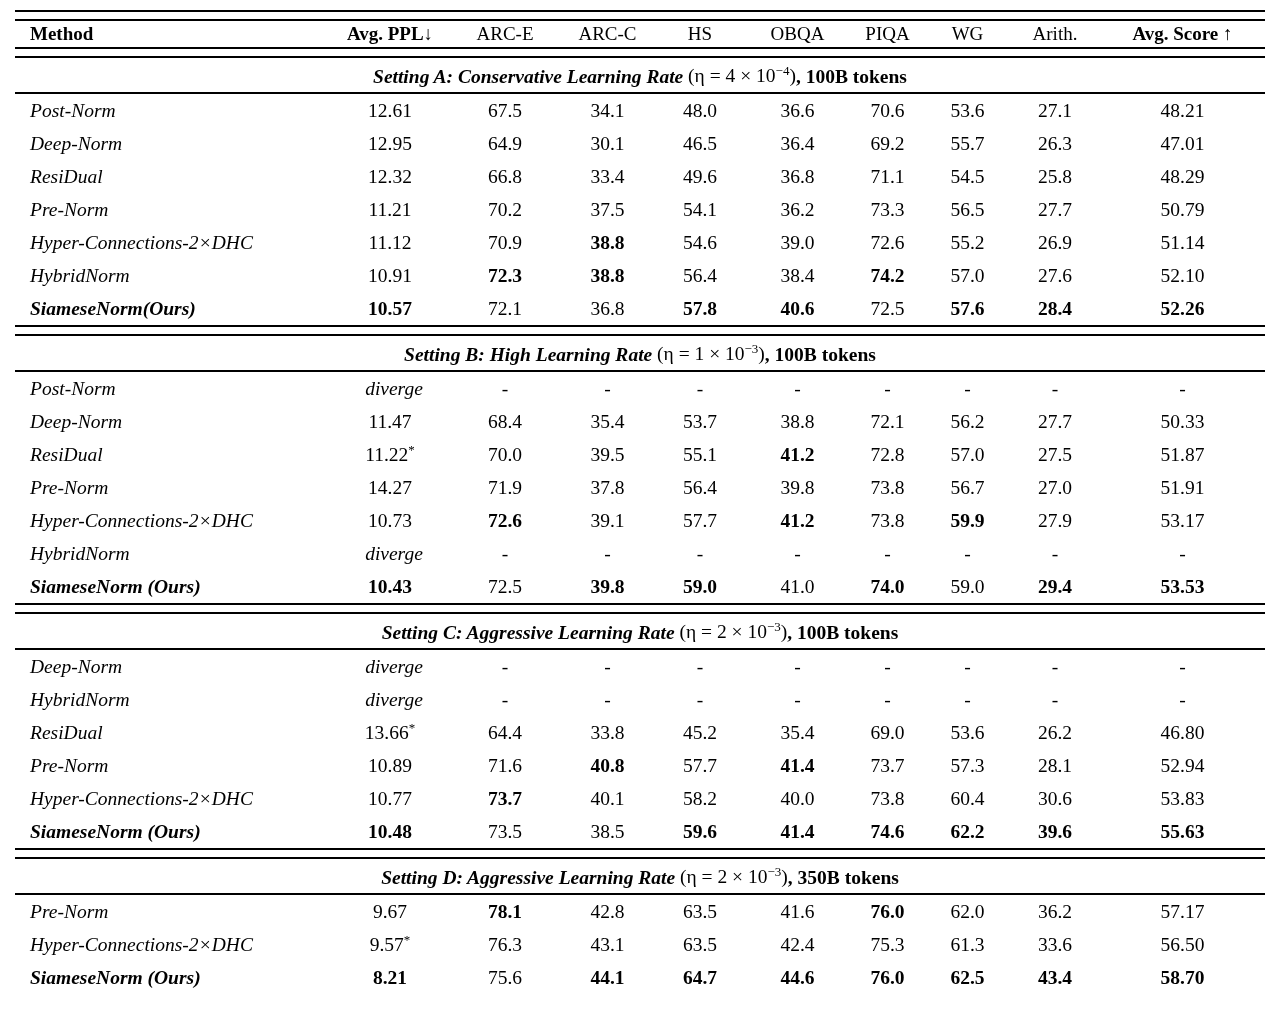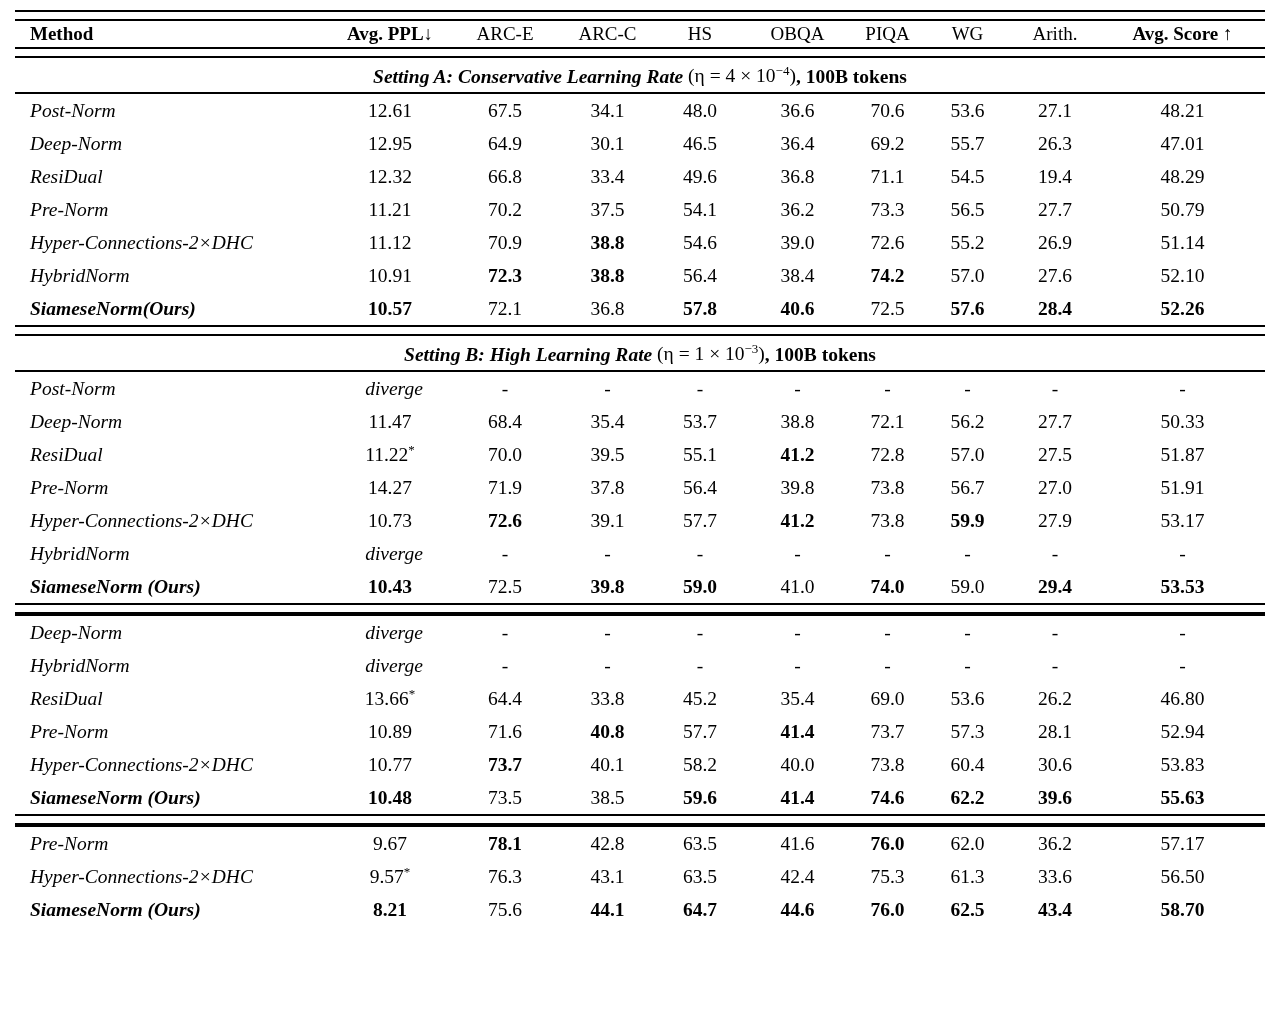--- a/index.html
+++ b/index.html
@@ -131,21 +131,21 @@
         </tr>
         <tr class="data">
           <td class="method"><span>ResiDual</span></td>
           <td><span>12.32</span></td>
           <td><span>66.8</span></td>
           <td><span>33.4</span></td>
           <td><span>49.6</span></td>
           <td><span>36.8</span></td>
           <td><span>71.1</span></td>
           <td><span>54.5</span></td>
-          <td><span>19.4</span></td>
+          <td><span>25.8</span></td>
           <td><span>48.29</span></td>
         </tr>
         <tr class="data">
           <td class="method"><span>Pre-Norm</span></td>
           <td><span>11.21</span></td>
           <td><span>70.2</span></td>
           <td><span>37.5</span></td>
           <td><span>54.1</span></td>
           <td><span>36.2</span></td>
           <td><span>73.3</span></td>
@@ -284,20 +284,23 @@
           <td><span class="b ">74.0</span></td>
           <td><span>59.0</span></td>
           <td><span class="b ">29.4</span></td>
           <td><span class="b ">53.53</span></td>
         </tr>
         <tr class="rule">
           <td class="rule-cell" colspan="10">
             <div class="rule-d"></div>
           </td>
         </tr>
+        <tr class="band">
+          <td colspan="10"><span class="st-main">Setting C: Aggressive Learning Rate</span> <span class="st-math">(η = 2 × 10<sup>−3</sup>)</span><span class="st-tail">, 100B tokens</span></td>
+        </tr>
         <tr class="rule">
           <td class="rule-cell" colspan="10">
             <div class="rule-s"></div>
           </td>
         </tr>
         <tr class="data">
           <td class="method"><span>Deep-Norm</span></td>
           <td><span class="i">diverge</span></td>
           <td><span>-</span></td>
           <td><span>-</span></td>
@@ -366,20 +369,23 @@
           <td><span class="b ">74.6</span></td>
           <td><span class="b ">62.2</span></td>
           <td><span class="b ">39.6</span></td>
           <td><span class="b ">55.63</span></td>
         </tr>
         <tr class="rule">
           <td class="rule-cell" colspan="10">
             <div class="rule-d"></div>
           </td>
         </tr>
+        <tr class="band">
+          <td colspan="10"><span class="st-main">Setting D: Aggressive Learning Rate</span> <span class="st-math">(η = 2 × 10<sup>−3</sup>)</span><span class="st-tail">, 350B tokens</span></td>
+        </tr>
         <tr class="rule">
           <td class="rule-cell" colspan="10">
             <div class="rule-s"></div>
           </td>
         </tr>
         <tr class="data">
           <td class="method"><span>Pre-Norm</span></td>
           <td><span>9.67</span></td>
           <td><span class="b ">78.1</span></td>
           <td><span>42.8</span></td>

